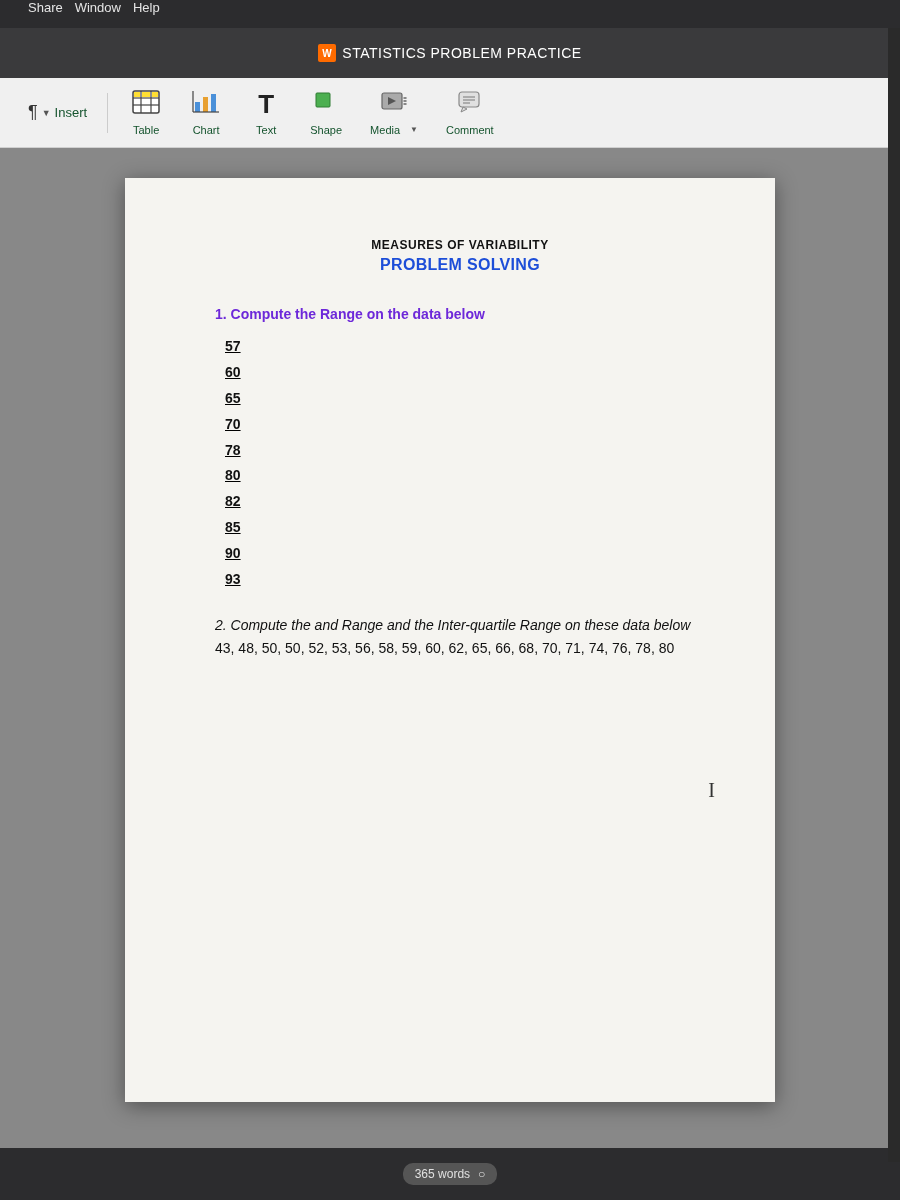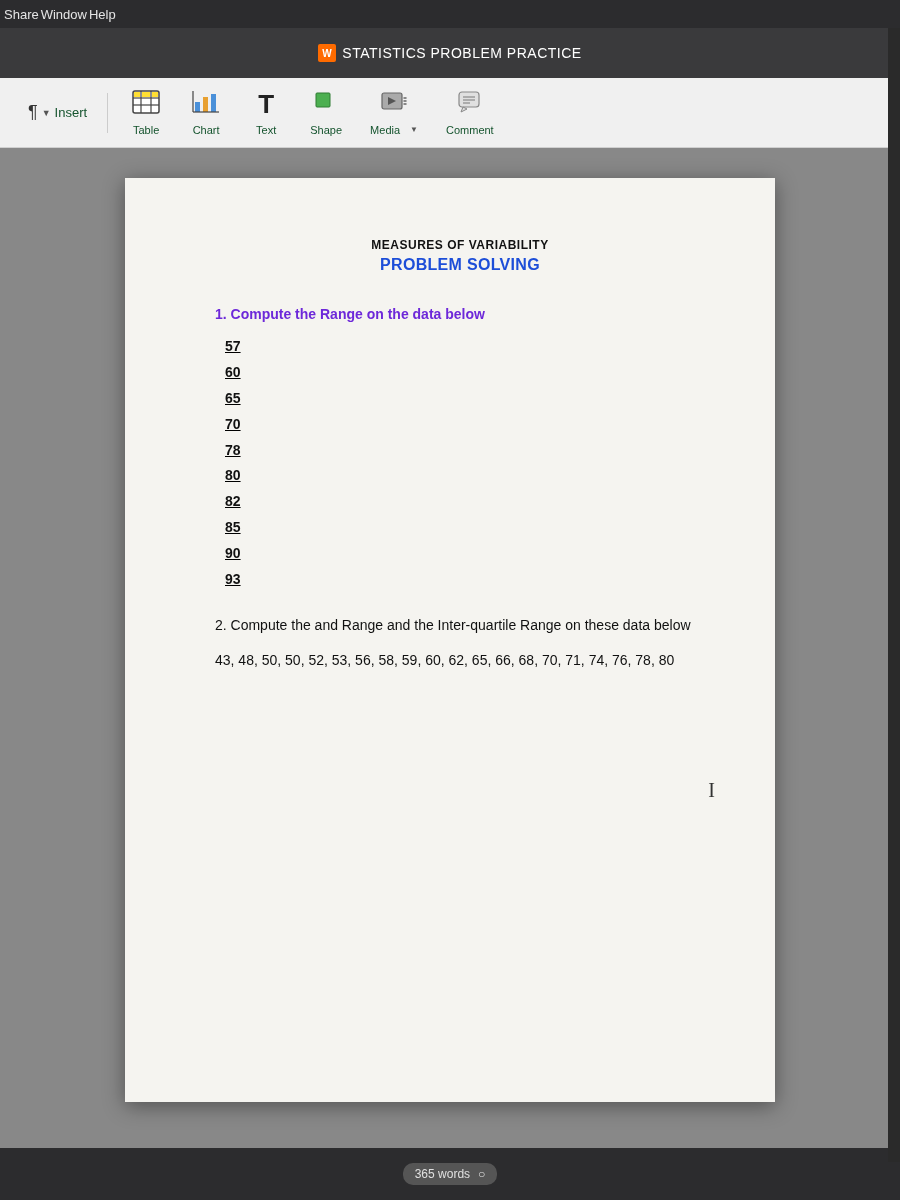--- a/index.html
+++ b/index.html
@@ -11,23 +11,23 @@
       font-family: -apple-system, 'Helvetica Neue', Arial, sans-serif;
       overflow: hidden;
       position: relative;
     }
 
     
     .menubar {
       background: #2c2c2e;
       height: 28px;
       display: flex;
-      align-items: center;
-      padding: 0 4px;
-      gap: 2px;
+      align-items: flex-start;
+      padding: 0 28px;
+      gap: 12px;
     }
 
     .menubar-item {
       color: #e5e5e5;
       font-size: 13px;
       cursor: default;
     }
 
     
     .titlebar {
@@ -183,21 +183,22 @@
       font-weight: bold;
     }
 
     .section-2 {
       margin-top: 16px;
     }
 
     .section-2-heading {
       font-size: 14px;
       color: #111;
-      margin-bottom: 16px;
+      margin-bottom: 4px;
+      font-style: italic;
     }
 
     .section-2-data {
       font-size: 14px;
       color: #111;
       line-height: 1.7;
     }
 
     
     .statusbar {

